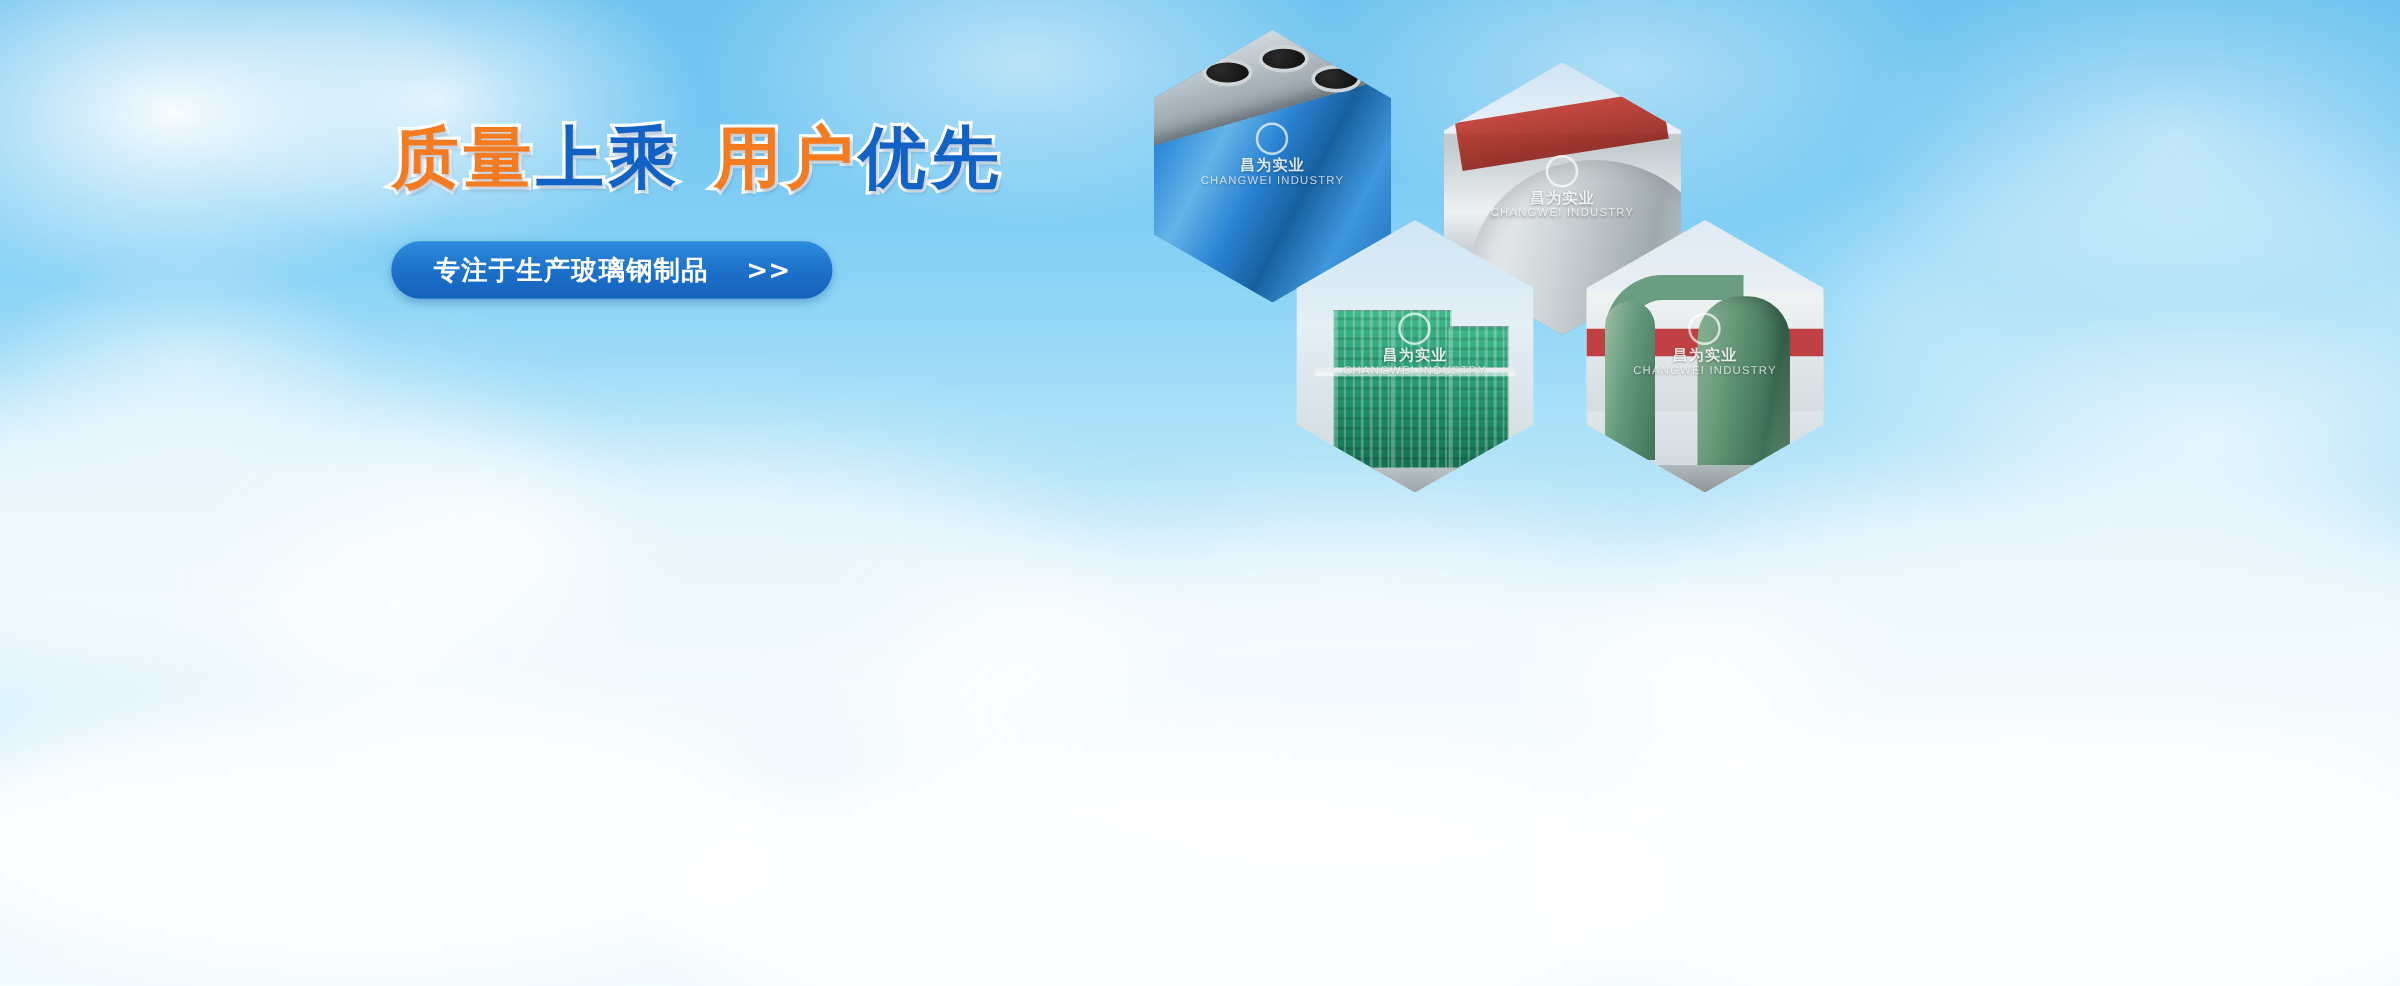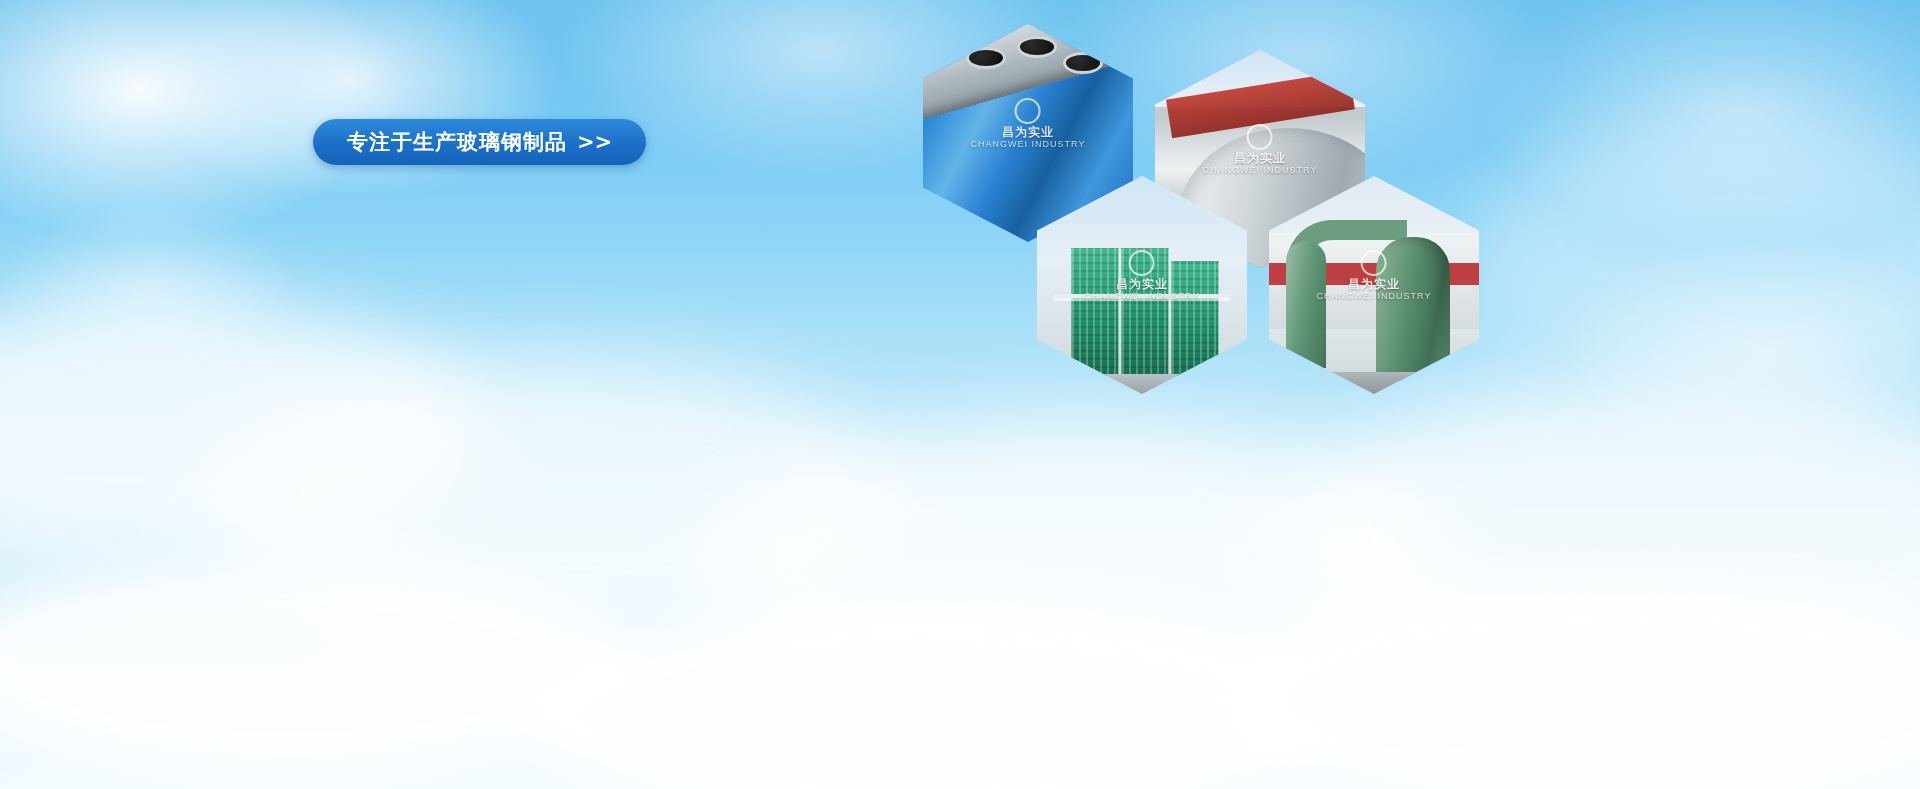--- a/index.html
+++ b/index.html
@@ -44,31 +44,31 @@
 
   .cta{
     display:inline-flex;align-items:center;justify-content:center;
     margin:24px 0 0 8px;height:46px;padding:0 34px;
     border-radius:26px;
     background:linear-gradient(180deg,#2e8bdc 0%,#1b6fc8 55%,#1563bb 100%);
     color:#ffffff;font-size:21px;font-weight:700;letter-spacing:1px;
     box-shadow:0 3px 8px rgba(20,80,150,.35);
     border:none;cursor:pointer;white-space:nowrap;
     font-family:"DejaVu Sans","Liberation Sans",sans-serif;
+    gap:20px;
   }
   .cta .arrow{margin-left:10px;font-weight:700;letter-spacing:0;}
 
   
   .hexwrap{position:absolute;left:915px;top:10px;width:520px;height:400px;}
   .hex{
     position:absolute;width:190px;height:218px;
     clip-path:polygon(50% 0%,100% 25%,100% 75%,50% 100%,0% 75%,0% 25%);
     overflow:hidden;
     box-shadow:0 2px 10px rgba(40,80,120,.25);
-    padding-left:20px;
   }
   .hex .scene{position:absolute;inset:0;}
   .hex .wm{
     position:absolute;left:50%;top:46%;transform:translate(-50%,-50%);
     text-align:center;color:rgba(255,255,255,.75);
     font-size:9px;letter-spacing:1px;line-height:12px;
     text-shadow:0 1px 2px rgba(0,0,0,.35);
     white-space:nowrap;pointer-events:none;
   }
   .hex .wm .big{display:block;font-size:12px;font-weight:700;color:rgba(255,255,255,.85);}
@@ -177,20 +177,23 @@
     <div class="c2" style="left:1460px;top:120px;width:560px;height:260px;opacity:.35;"></div>
     <div class="c" style="left:-60px;top:560px;width:700px;height:220px;opacity:.85;"></div>
     <div class="c" style="left:520px;top:600px;width:820px;height:230px;opacity:.9;"></div>
     <div class="c" style="left:1220px;top:580px;width:800px;height:240px;opacity:.88;"></div>
     <div class="haze" style="left:1560px;top:240px;width:420px;height:220px;opacity:.5;"></div>
     <div class="haze" style="left:0px;top:200px;width:300px;height:180px;opacity:.45;"></div>
   </div>
 
   <div class="textwrap">
 
+    <h1 class="headline">
+      <span class="h-orange">质量</span><span class="h-blue">上乘</span><span class="gap"></span><span class="h-orange">用户</span><span class="h-blue">优先</span>
+    </h1>
 
 
     <button class="cta">
       <span>专注于生产玻璃钢制品</span>
       <span class="arrow">&gt;&gt;</span>
     </button>
 
   </div>
 
   <div class="hexwrap">

